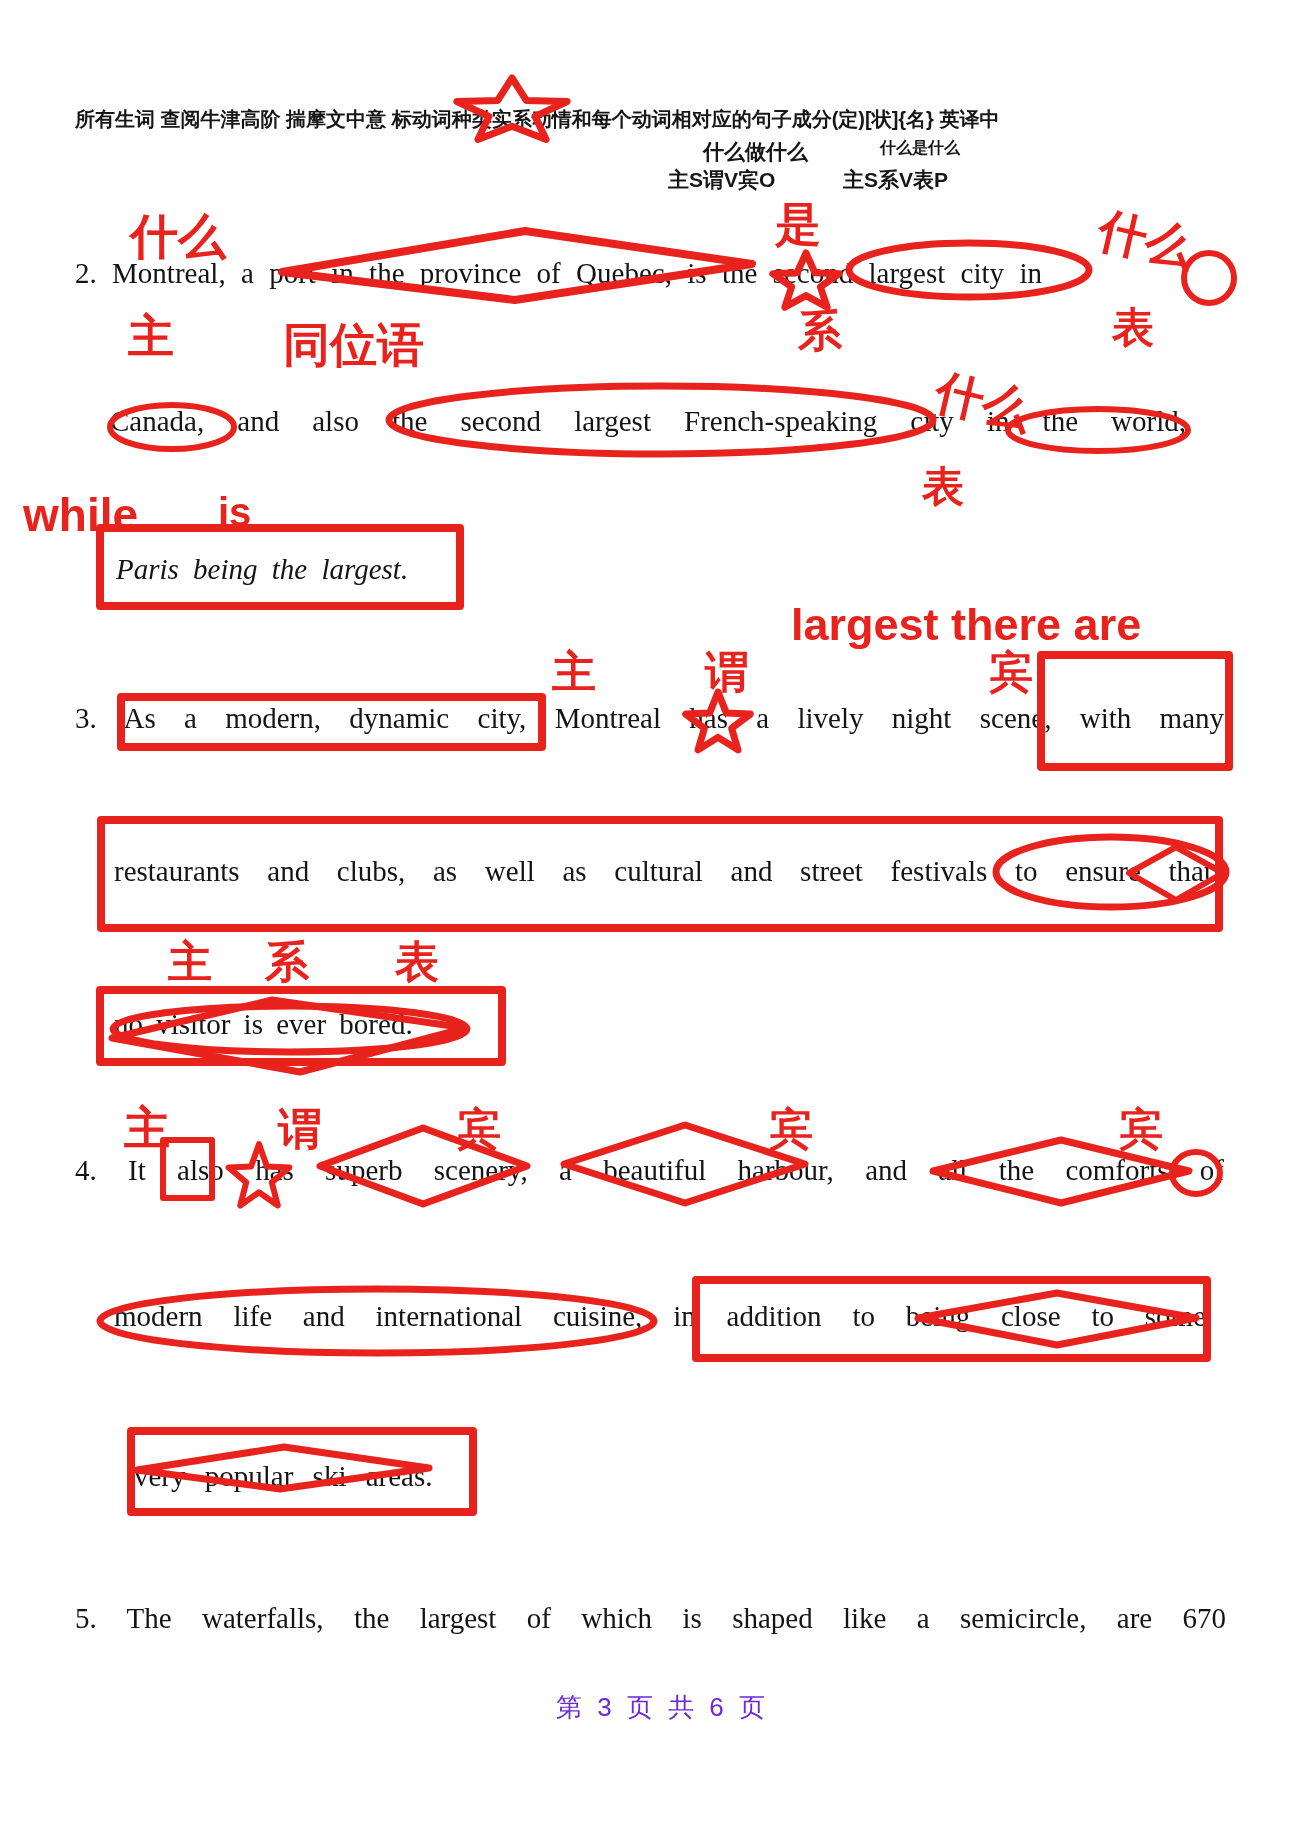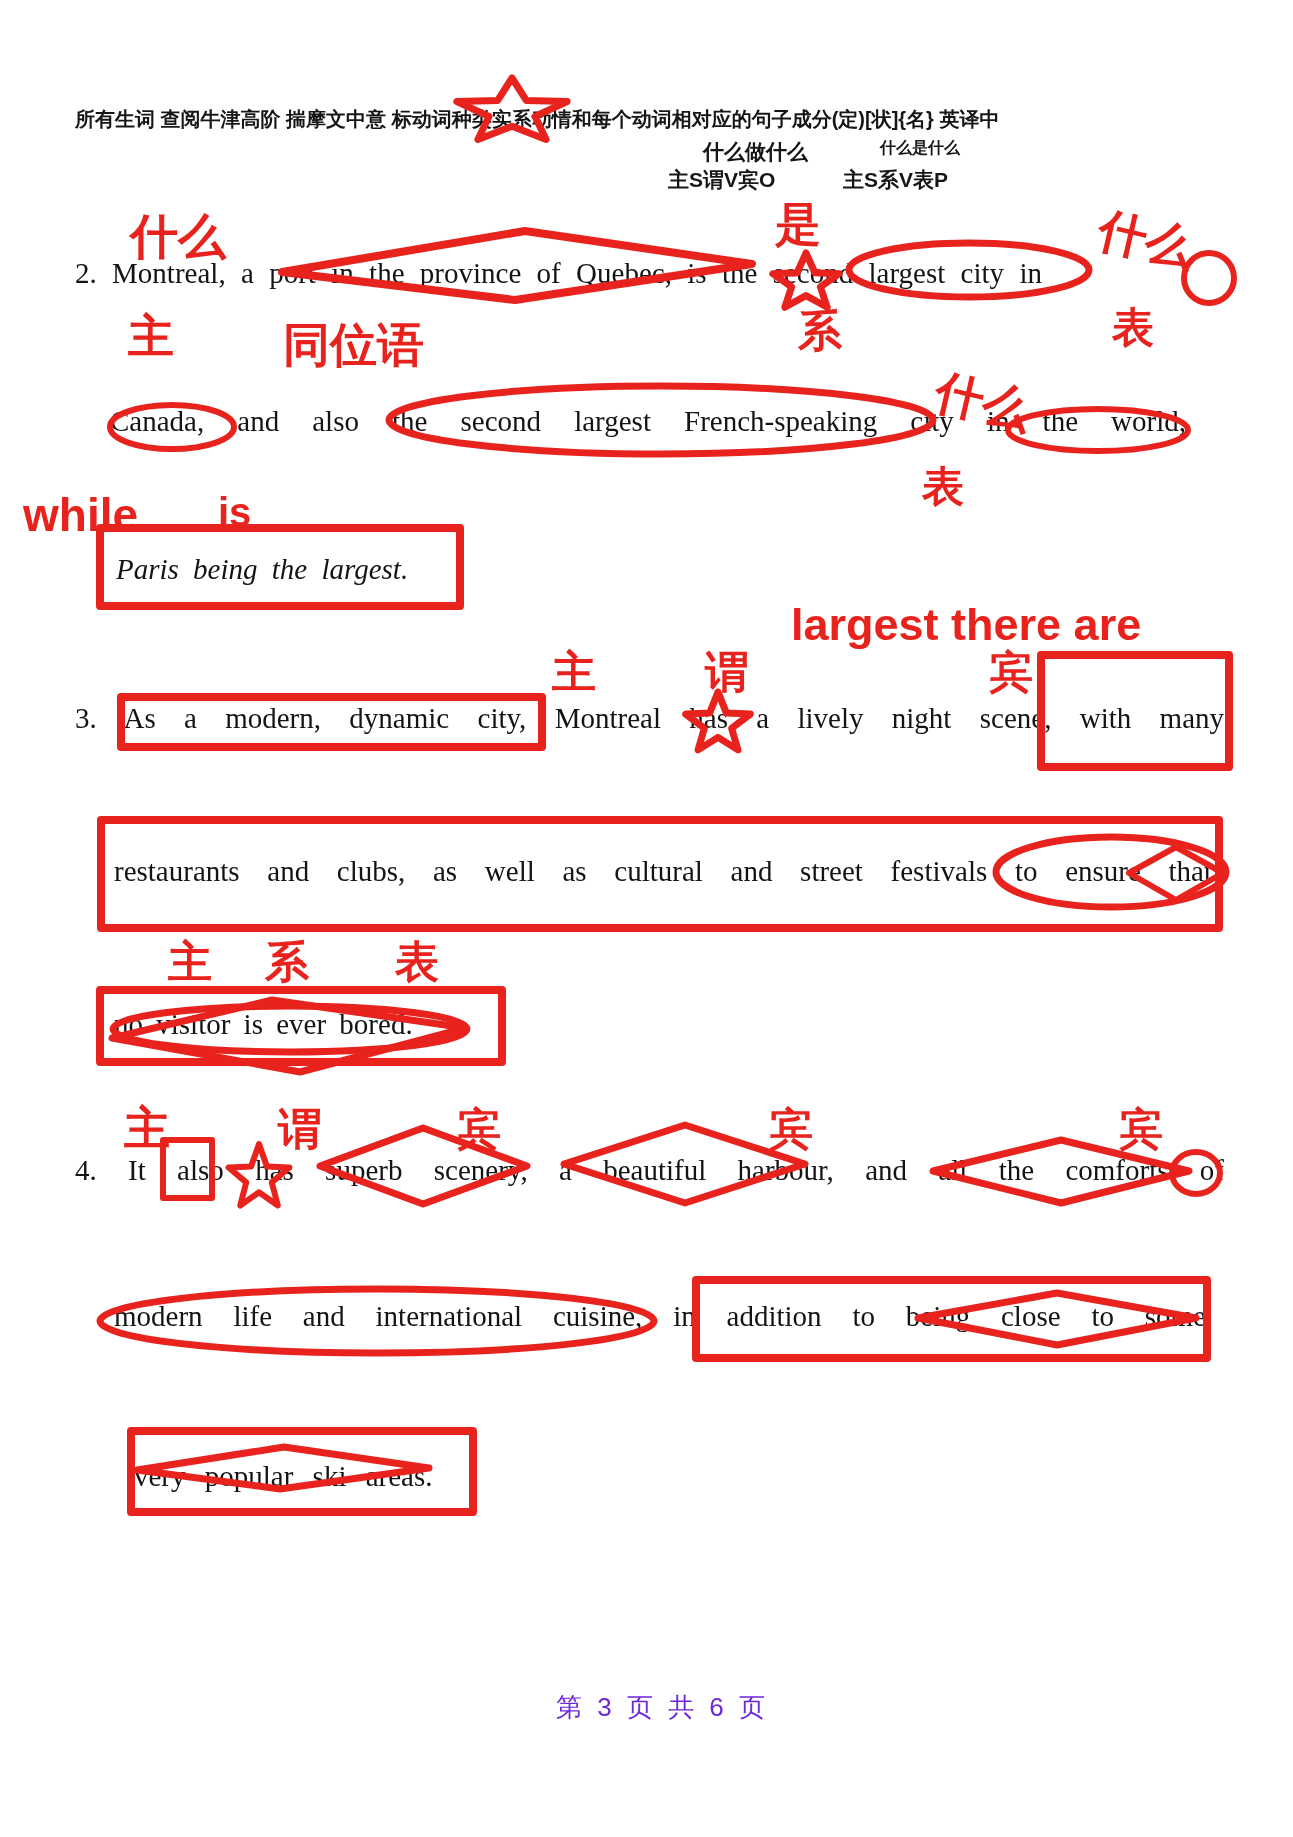--- a/index.html
+++ b/index.html
@@ -78,20 +78,21 @@
   <div class="en" style="left:116px;top:553px;word-spacing:7px;font-style:italic;">Paris being the largest.</div>
 
   <div class="en jus" style="left:75px;top:702px;width:1149px;">3. As a modern, dynamic city, Montreal has a lively night scene, with many</div>
   <div class="en jus" style="left:114px;top:855px;width:1098px;">restaurants and clubs, as well as cultural and street festivals to ensure that</div>
   <div class="en" style="left:114px;top:1008px;word-spacing:6px;">no visitor is ever bored.</div>
 
   <div class="en jus" style="left:75px;top:1154px;width:1149px;">4. It also has superb scenery, a beautiful harbour, and all the comforts of</div>
   <div class="en jus" style="left:114px;top:1300px;width:1092px;">modern life and international cuisine, in addition to being close to some</div>
   <div class="en" style="left:134px;top:1460px;word-spacing:12px;">very popular ski areas.</div>
 
+  <div class="en jus" style="left:75px;top:1602px;width:1151px;">5. The waterfalls, the largest of which is shaped like a semicircle, are 670</div>
 
   <div class="footer" style="left:556px;top:1690px;">第 3 页 共 6 页</div>
 
   <svg class="overlay" width="1293" height="1837" viewBox="0 0 1293 1837">
 
     <polygon stroke-width="7" points="512,78 526.3,100.4 567.2,101.5 535.1,116.4 546.1,139.5 512,126.3 477.9,139.5 488.9,116.4 456.8,101.5 497.7,100.4"></polygon>
 
     <polygon stroke-width="8" points="282,272 525,231 752,264 515,300"></polygon>
     <polygon stroke-width="7" points="806,253 814.9,272.8 839.2,273.7 820.4,286.9 827.2,307.3 806,295.6 784.8,307.3 791.6,286.9 772.8,273.7 797.1,272.8"></polygon>
     <ellipse stroke-width="7" cx="969" cy="270" rx="120" ry="27"></ellipse>

